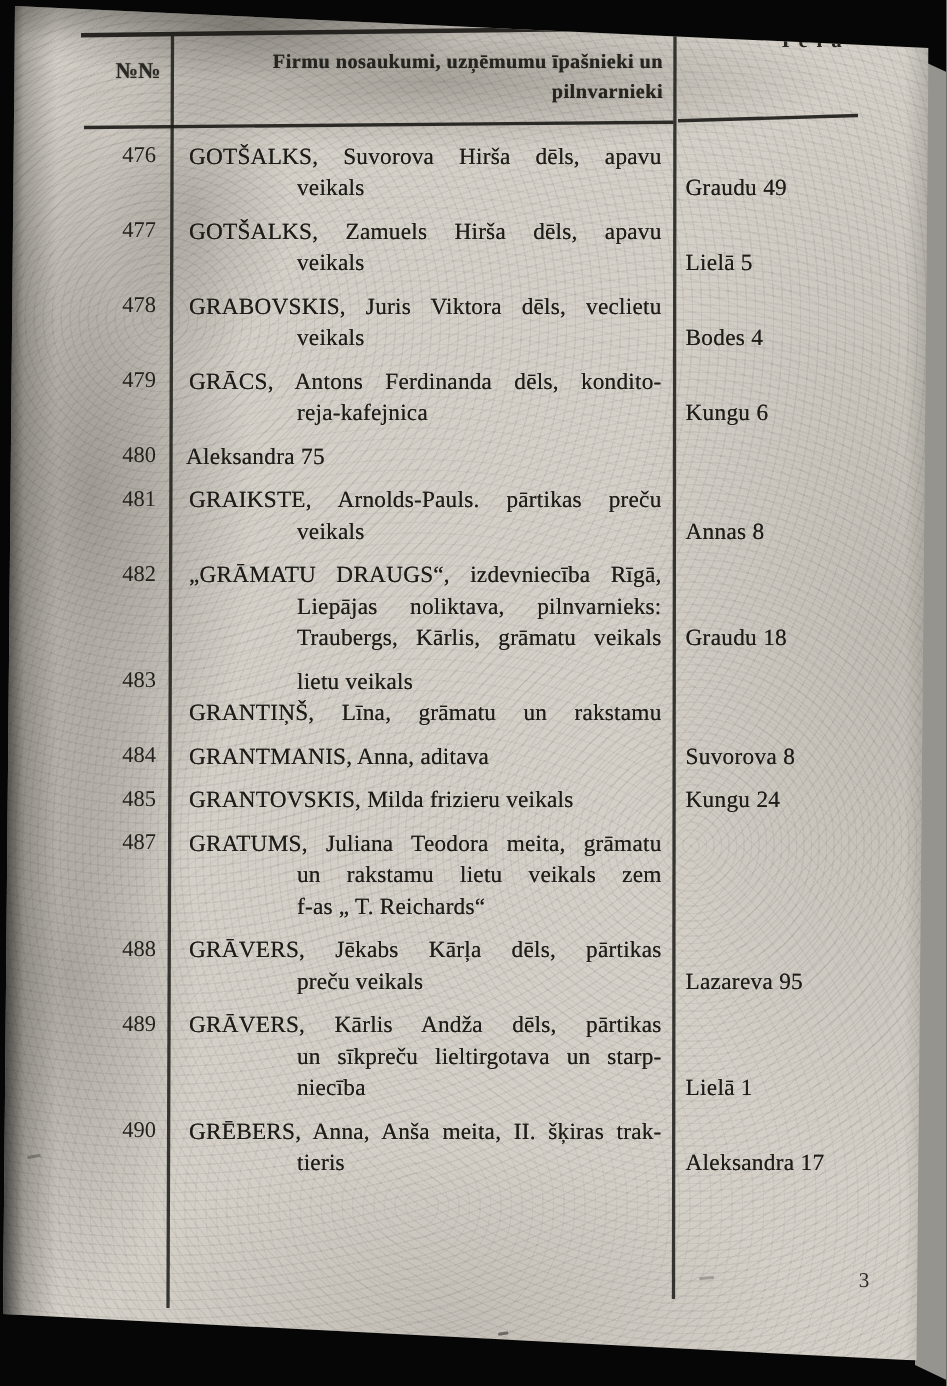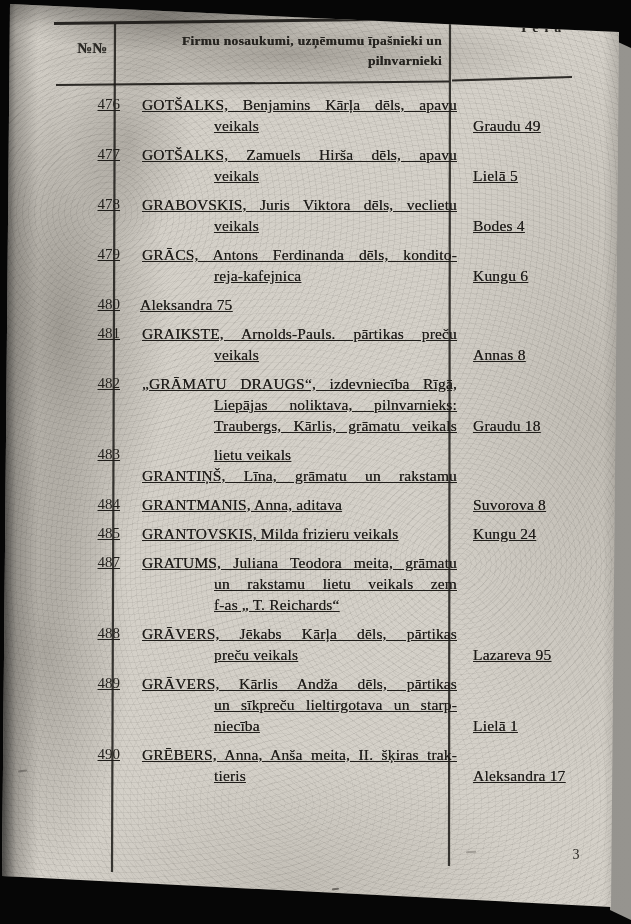--- a/index.html
+++ b/index.html
@@ -61,21 +61,21 @@
     text-align:right;font-size:13.5px;line-height:20px;font-weight:bold;
     letter-spacing:.3px;color:#262420;text-shadow:0 0 .5px rgba(35,32,28,.8);
   }
   .h-street{
     position:absolute;left:452px;top:20px;width:128px;
     text-align:center;font-size:14px;font-weight:bold;
     letter-spacing:.42em;color:#262420;margin-left:28px;
   }
 
   
-  .rows{position:absolute;left:16px;top:94px;width:589px;text-decoration:underline;}
+  .rows{position:absolute;left:0;top:94px;width:589px;}
   .row{display:flex;margin-bottom:8px;}
   .cell-no{
     width:115px;padding-right:11px;flex:0 0 115px;
     text-align:right;font-size:15px;line-height:21px;
     align-self:flex-start;color:#23211d;
   }
   .cell-main{
     width:333px;flex:0 0 333px;padding-left:11px;padding-right:7px;
     font-size:15.5px;line-height:21px;letter-spacing:.15px;
     color:#1e1c19;text-shadow:0 0 .4px rgba(25,22,19,.75);
@@ -125,21 +125,21 @@
         <div>Firmu nosaukumi, uzņēmumu īpašnieki un</div>
         <div>pilnvarnieki</div>
       </div>
       <div class="h-street">Ielā</div>
 
       <div class="rows">
 
         <div class="row">
           <div class="cell-no">476</div>
           <div class="cell-main">
-            <div class="line just">GOTŠALKS, Benjamins Kārļa dēls, apavu</div>
+            <div class="line just">GOTŠALKS, Suvorova Hirša dēls, apavu</div>
             <div class="line cont">veikals</div>
           </div>
           <div class="cell-street">
             <div>Graudu 49</div>
           </div>
         </div>
 
         <div class="row">
           <div class="cell-no">477</div>
           <div class="cell-main">

